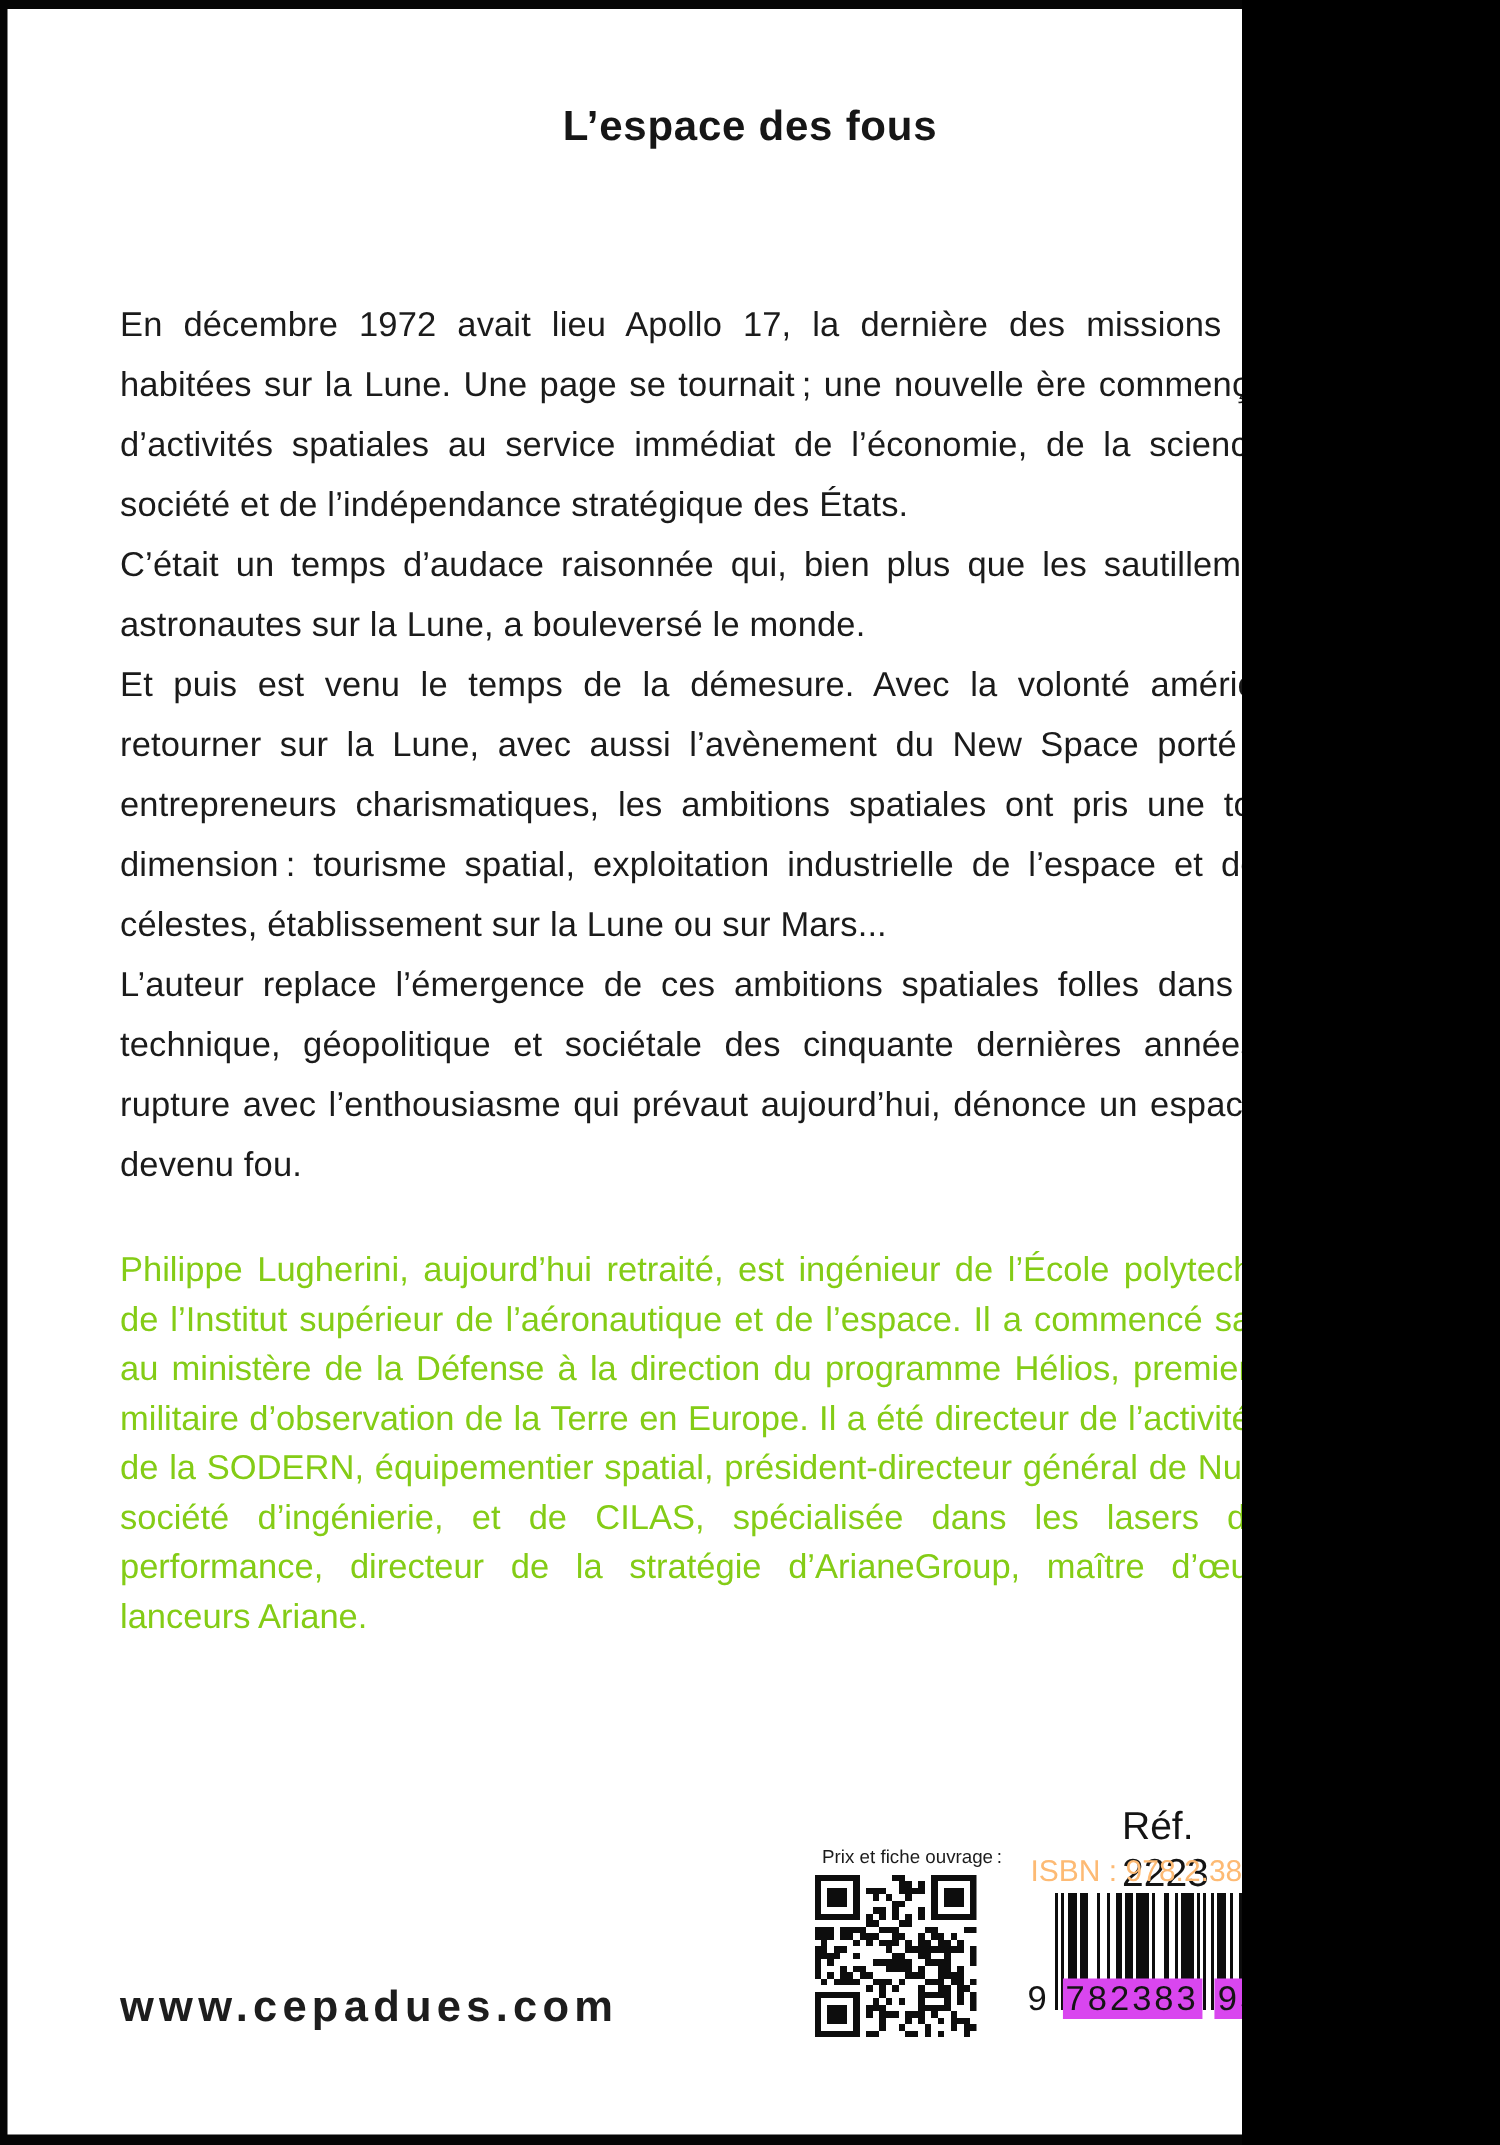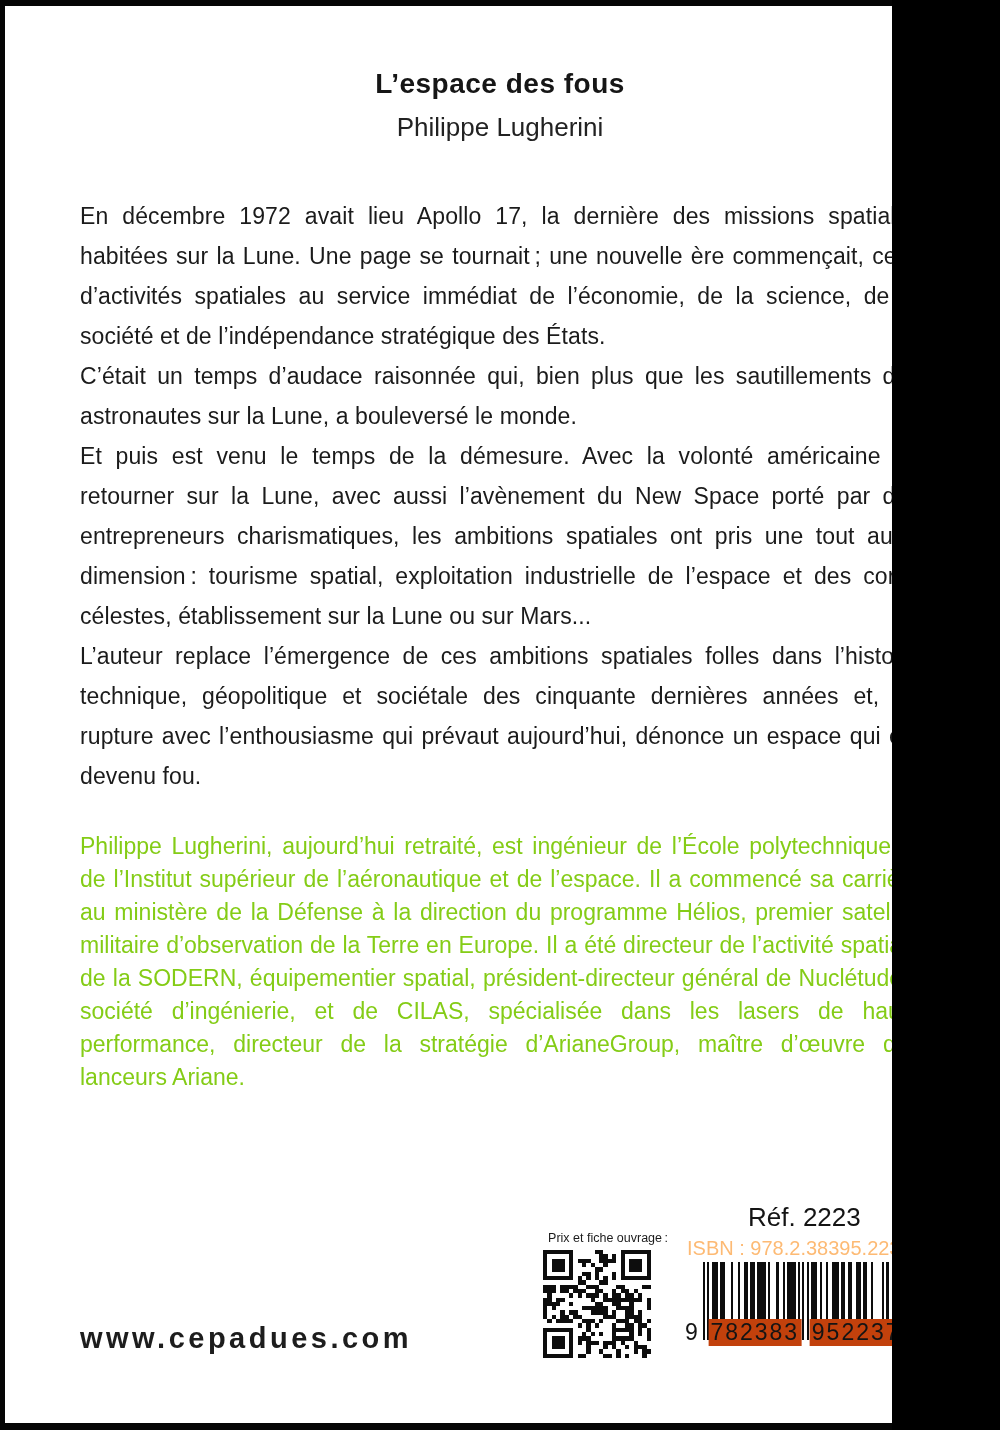--- a/index.html
+++ b/index.html
@@ -1,17 +1,17 @@
 <!DOCTYPE html>
 <html><head>
 <meta charset="utf-8">
 <style>
   html,body{margin:0;padding:0;background:#000;}
   .page{
-    position:relative;width:892px;height:1430px;background:#050505;overflow:hidden;
+    position:relative;width:828px;height:1430px;background:#050505;overflow:hidden;
     font-family:"Liberation Sans",sans-serif;color:#1b1b1b;
   }
   .cover{
     position:absolute;left:5px;top:6px;width:948px;height:1417px;background:#ffffff;
   }
   .title{
     position:absolute;left:80px;top:68px;width:840px;margin:0;
     text-align:center;font-size:28px;font-weight:bold;letter-spacing:.5px;color:#161616;
   }
   .author{
@@ -35,38 +35,37 @@
   .qr{position:absolute;left:543px;top:1250px;width:108px;height:108px;}
   .ref{
     position:absolute;left:748px;top:1202px;font-size:26px;color:#141414;
   }
   .isbn{
     position:absolute;left:687px;top:1237px;font-size:20px;color:#fdba74;white-space:nowrap;
   }
   .barcode{position:absolute;left:703px;top:1262px;width:205px;height:86px;}
   .barcode svg{position:absolute;left:0;top:0;}
   .bc-digit{
-    position:absolute;top:57px;background:#c2410c;font-size:23px;letter-spacing:2px;
+    position:absolute;top:57px;background:#d946ef;font-size:23px;letter-spacing:2px;
     color:#141414;padding:0 2px;white-space:nowrap;font-family:"Liberation Sans",sans-serif;
   }
   .bc-lead{left:-18px;background:transparent;padding:0;}
   .bc-center{transform:translateX(-50%);}
   .website{
     position:absolute;left:80px;top:1322px;
     font-size:29px;font-weight:bold;letter-spacing:3.5px;color:#1d1d1d;
   }
 </style>
 </head>
 <body>
 
 <div class="page">
   <div class="cover"></div>
 
   <h1 class="title">L’espace des fous</h1>
-  <div class="author">Philippe Lugherini</div>
 
   <div class="synopsis">
     <p><span>En décembre 1972 avait lieu Apollo 17, la dernière des missions spatiales habitées sur la Lune. Une page se tournait ; une nouvelle ère commençait, celle d’activités spatiales au service immédiat de l’économie, de la science, de la société et de l’indépendance stratégique des États.</span></p>
     <p><span>C’était un temps d’audace raisonnée qui, bien plus que les sautillements des astronautes sur la Lune, a bouleversé le monde.</span></p>
     <p><span>Et puis est venu le temps de la démesure. Avec la volonté américaine de retourner sur la Lune, avec aussi l’avènement du New Space porté par des entrepreneurs charismatiques, les ambitions spatiales ont pris une tout autre dimension : tourisme spatial, exploitation industrielle de l’espace et des corps célestes, établissement sur la Lune ou sur Mars...</span></p>
     <p><span>L’auteur replace l’émergence de ces ambitions spatiales folles dans l’histoire technique, géopolitique et sociétale des cinquante dernières années et, en rupture avec l’enthousiasme qui prévaut aujourd’hui, dénonce un espace qui est devenu fou.</span></p>
   </div>
 
   <div class="bio">Philippe Lugherini, aujourd’hui retraité, est ingénieur de l’École polytechnique et de l’Institut supérieur de l’aéronautique et de l’espace. Il a commencé sa carrière au ministère de la Défense à la direction du programme Hélios, premier satellite militaire d’observation de la Terre en Europe. Il a été directeur de l’activité spatiale de la SODERN, équipementier spatial, président-directeur général de Nuclétudes, société d’ingénierie, et de CILAS, spécialisée dans les lasers de haute performance, directeur de la stratégie d’ArianeGroup, maître d’œuvre des lanceurs Ariane.</div>
 

